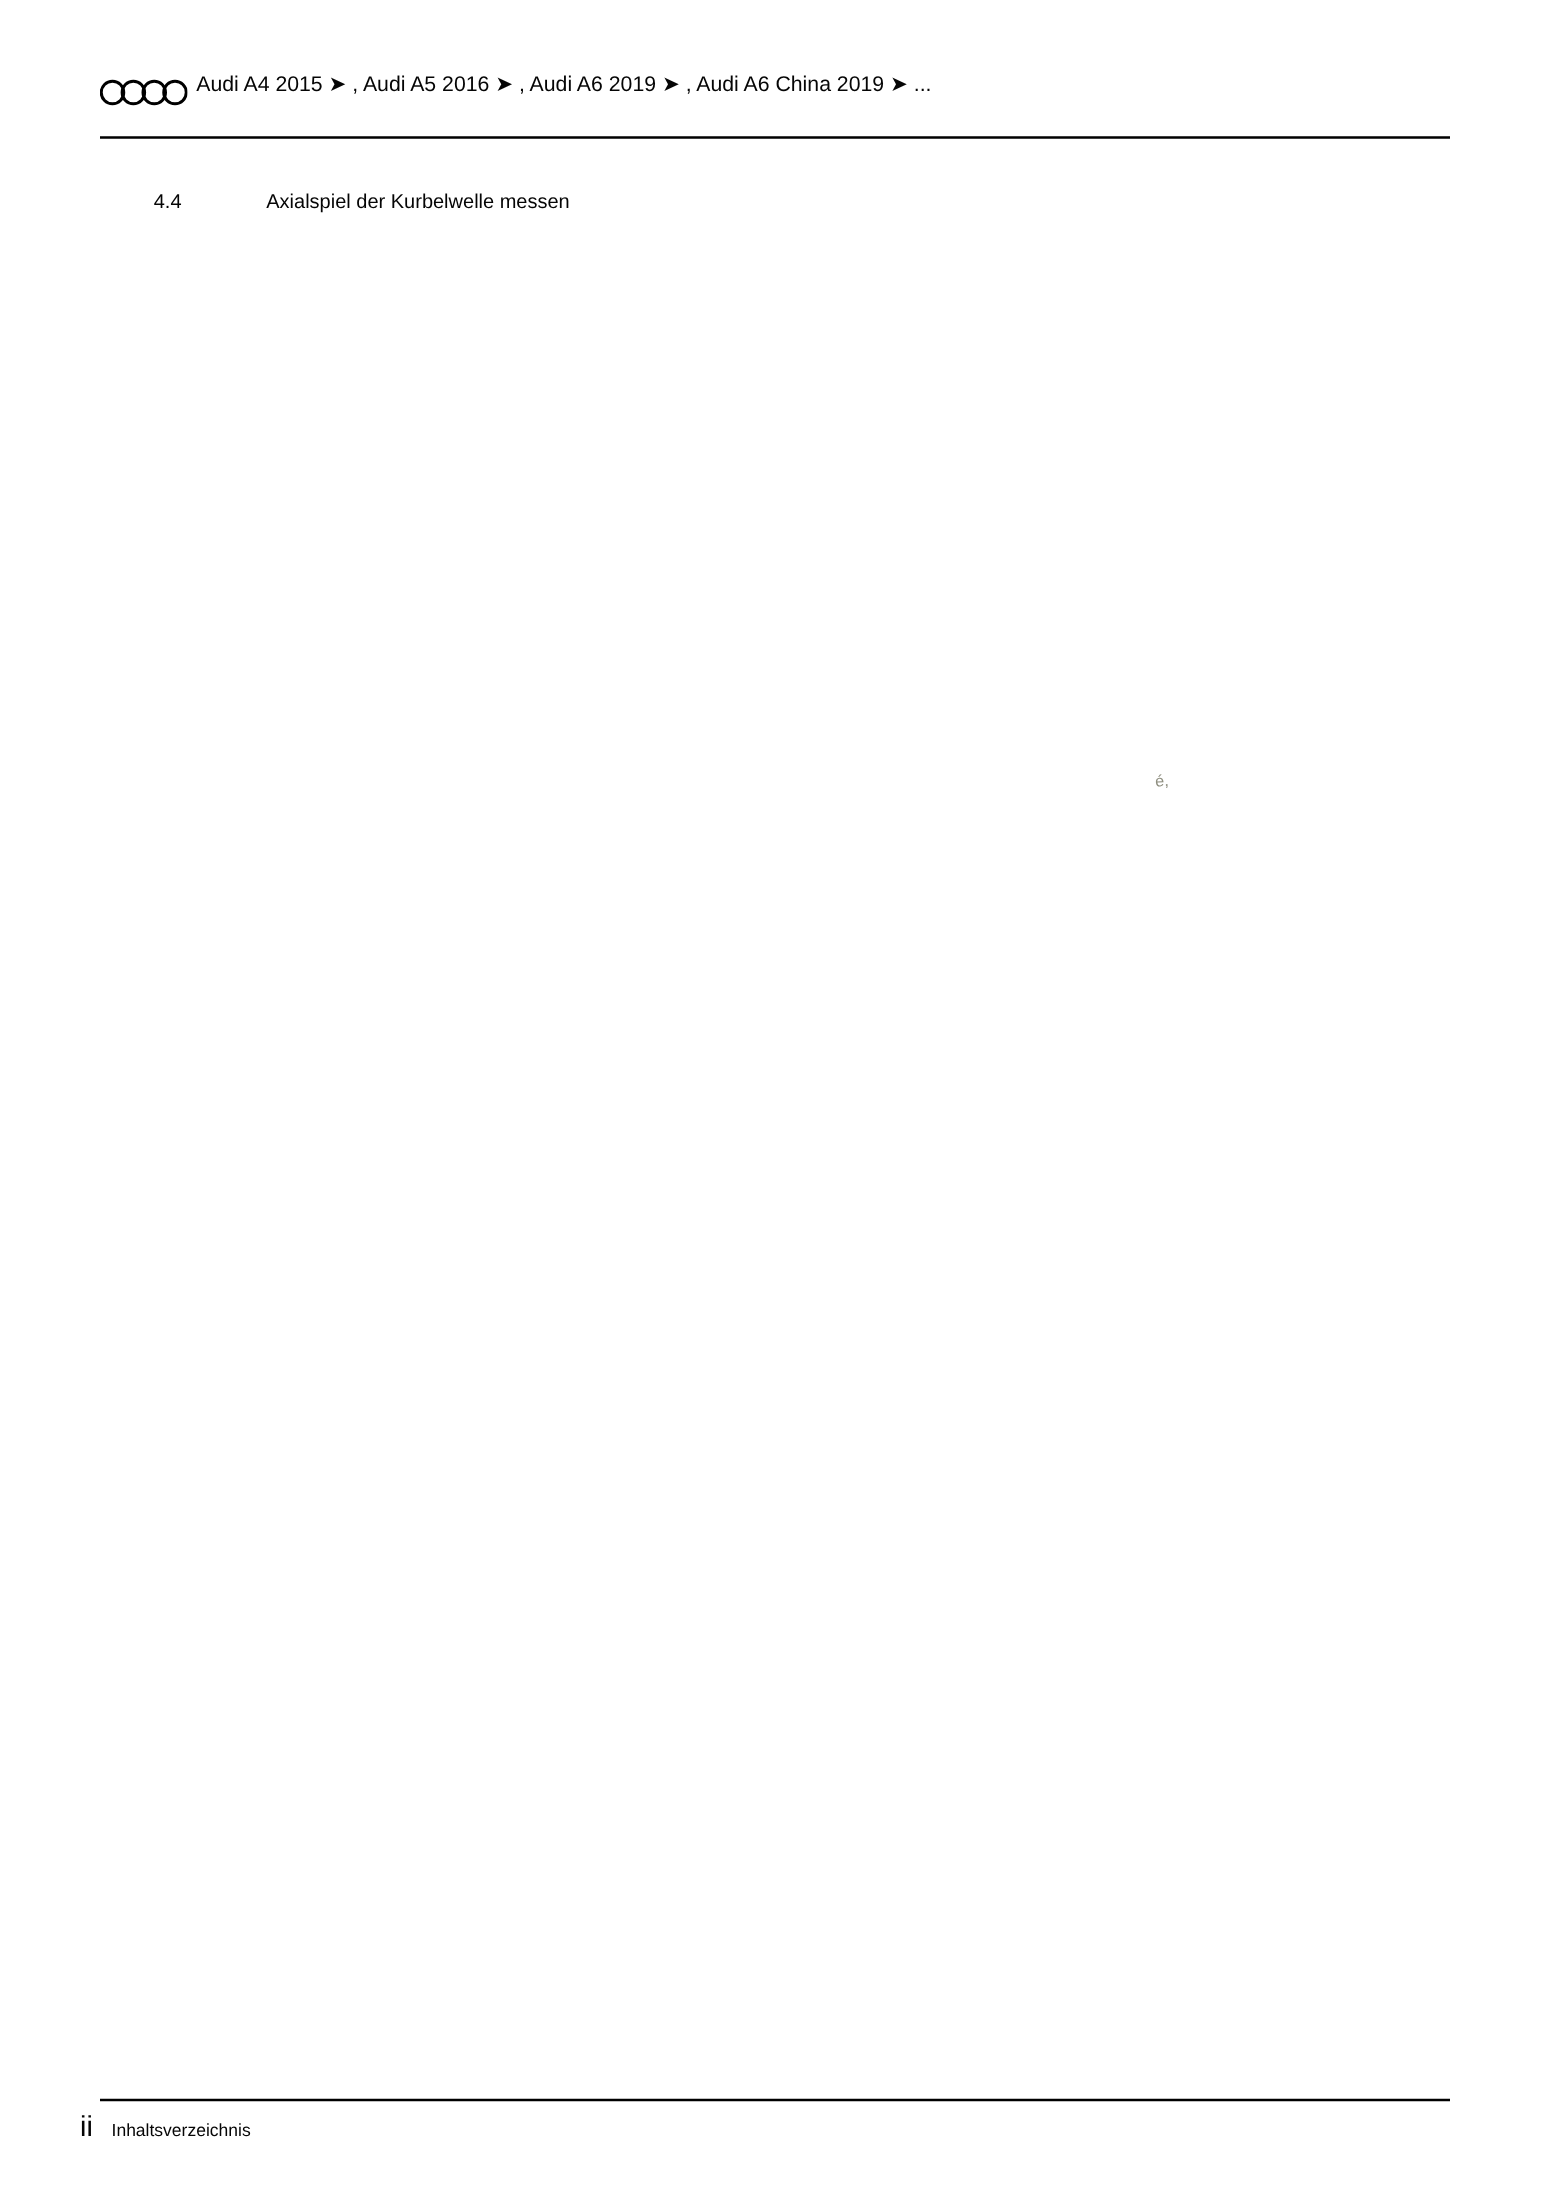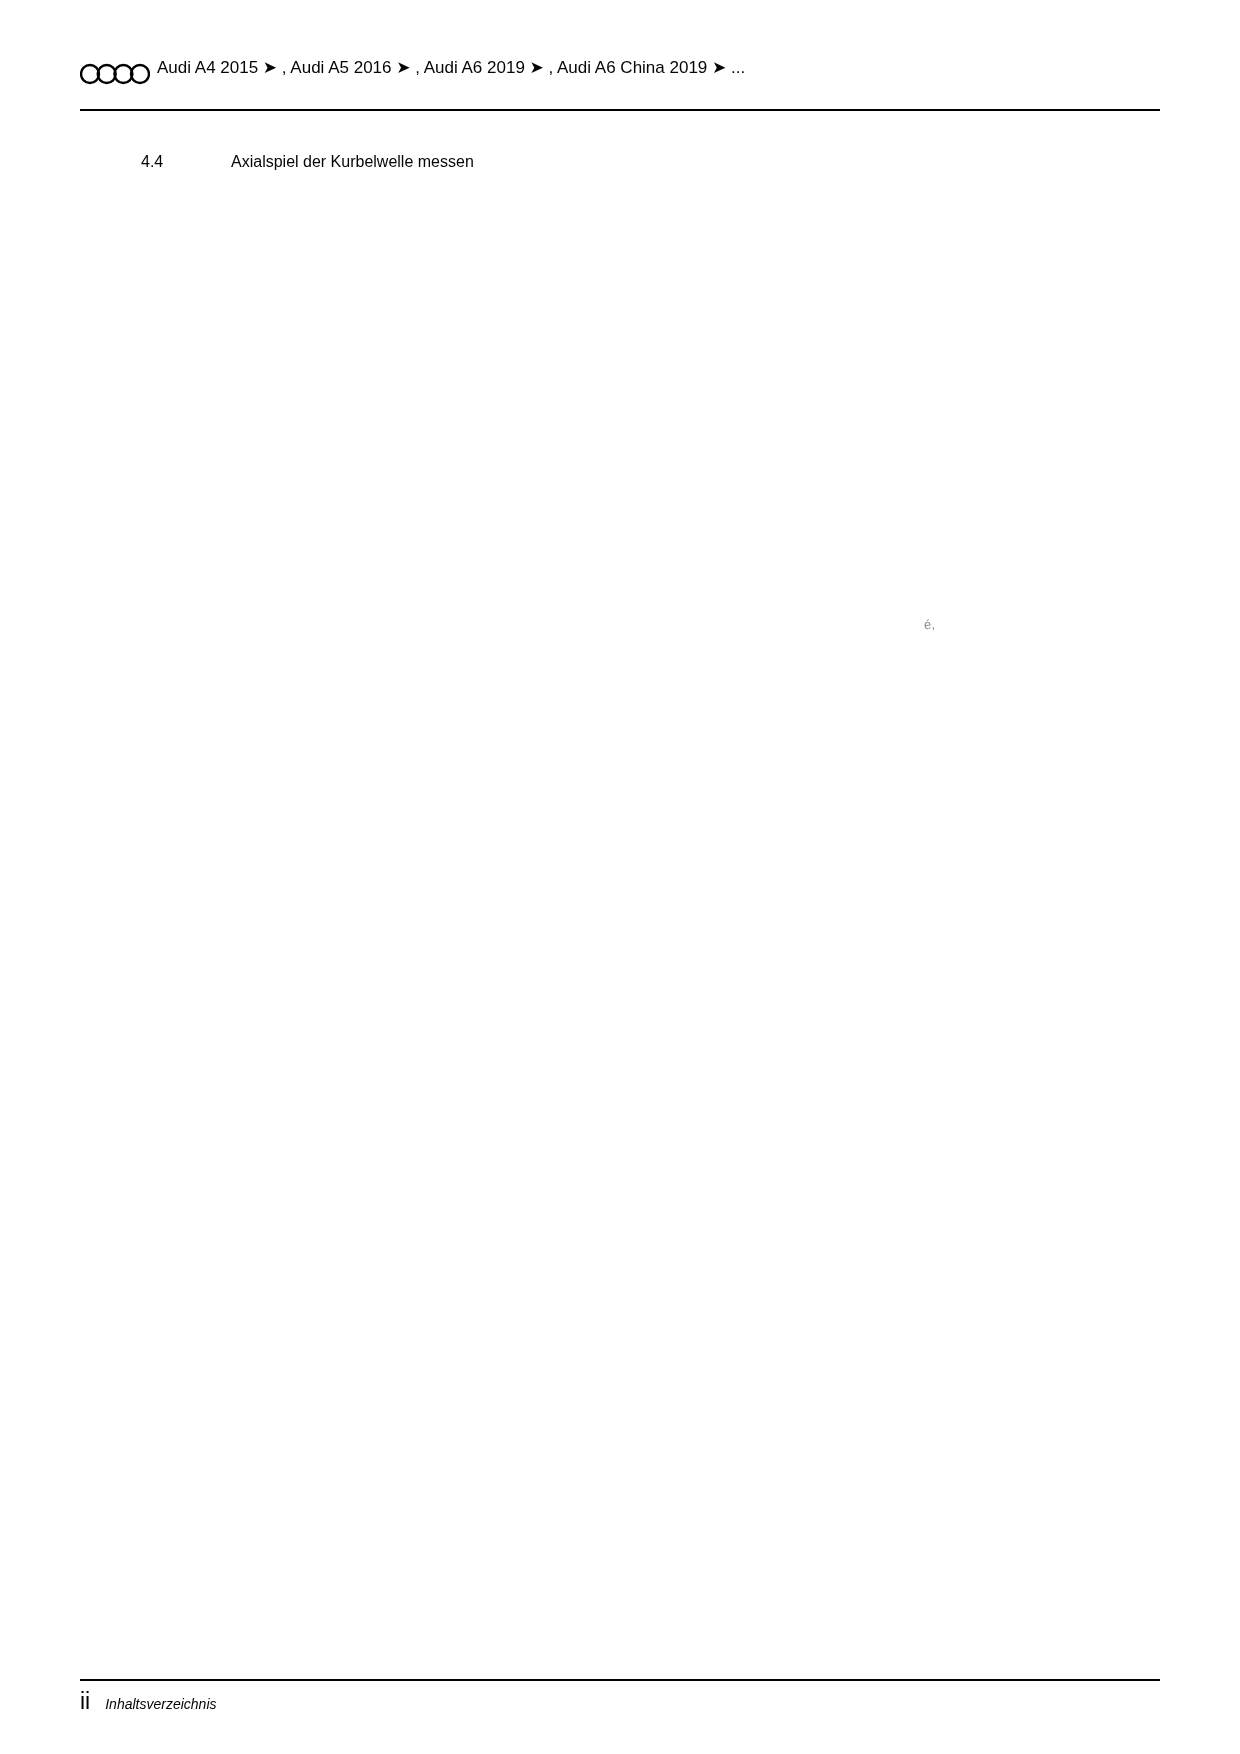--- a/index.html
+++ b/index.html
@@ -8,37 +8,37 @@
   .page { position:relative; width:1240px; height:1754px; background:#fff; overflow:hidden; }
 
   
   .logo { position:absolute; left:80px; top:60px; width:70px; height:28px; }
   .header-text { position:absolute; left:157px; top:56px; font-size:17px; line-height:24px; color:#050505; }
   .header-rule { position:absolute; left:80px; top:109px; width:1080px; height:2px; background:#000; }
 
   
   .toc { position:absolute; left:80px; top:150px; width:897px; }
   .toc-row { display:flex; align-items:baseline; font-size:16px; line-height:24px; color:#050505; }
-  .toc-row .num   { flex:0 0 62px; margin-left:61px; }
+  .toc-row .num   { flex:0 0 62px; margin-left:43px; }
   .toc-row .title { flex:0 0 auto; white-space:nowrap;margin-left:28px; }
   .toc-row .dots  { flex:1 1 auto; overflow:hidden; white-space:nowrap; margin:0 4px 0 8px; font-weight:normal; }
   .toc-row .dots::after {
     content:"......................................................................................................................................................";
     letter-spacing:5px;
   }
   .toc-row .page  { flex:0 0 auto; min-width:44px; text-align:right; }
 
   
   .artifact { position:absolute; left:924px; top:617px; font-size:13px; color:#8f8f80; transform:rotate(-4deg); }
 
   
   .footer-rule { position:absolute; left:80px; top:1679px; width:1080px; height:2px; background:#000; }
-  .footer-line { position:absolute; left:80px; top:1688px; display:flex; align-items:baseline; gap:15px; color:#050505; }
+  .footer-line { position:absolute; left:64px; top:1688px; display:flex; align-items:baseline; gap:15px; color:#050505; }
   .footer-page { font-size:23px; }
-  .footer-label { font-size:14px;font-style:italic; }
+  .footer-label { font-size:14px; }
 </style>
 </head>
 <body>
 
 <div class="page">
 
   <div class="logo">
     <svg width="70" height="28" viewBox="0 0 70 28">
       <circle cx="10" cy="14" r="9" fill="none" stroke="#000" stroke-width="2.4"></circle>
       <circle cx="26.7" cy="14" r="9" fill="none" stroke="#000" stroke-width="2.4"></circle>

